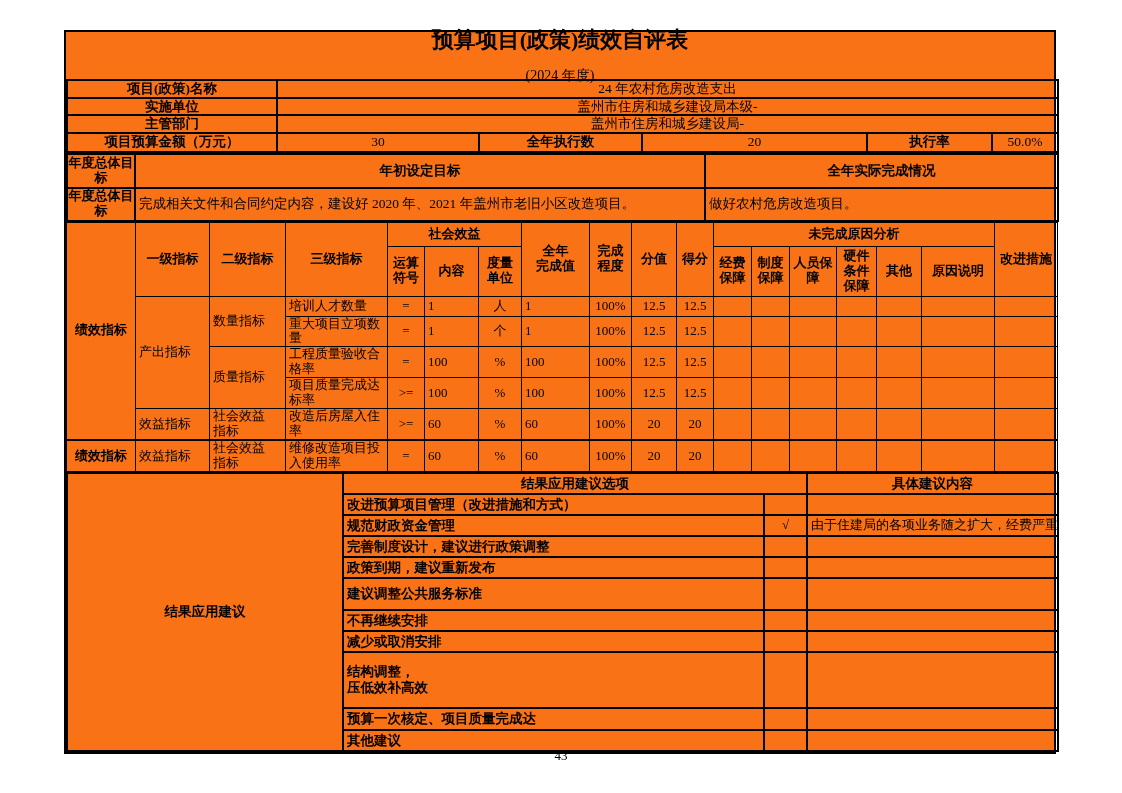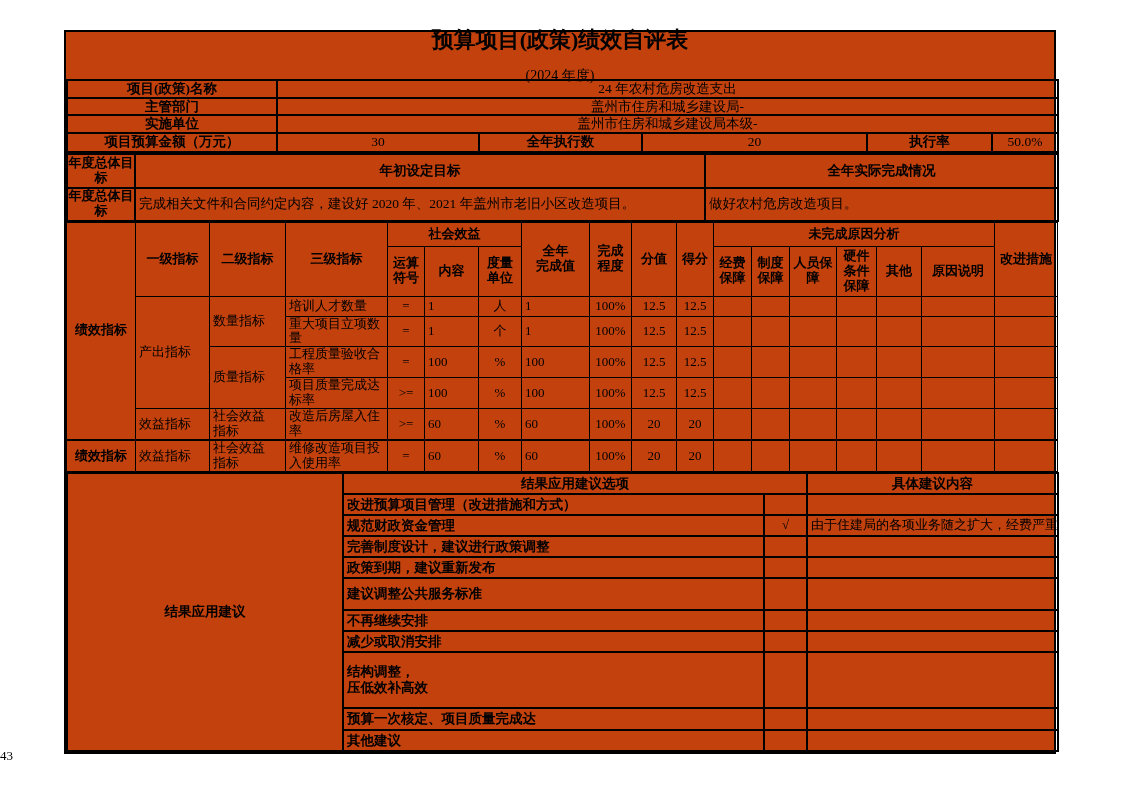--- a/index.html
+++ b/index.html
@@ -9,21 +9,21 @@
     background:#ffffff;
     font-family:"Liberation Serif","DejaVu Serif",serif;
     color:#000;
     overflow:hidden;
   }
   .sheet{
     position:absolute;
     left:64px;top:30px;
     width:992px;
     border:2px solid #000;
-    background:#c2410c;
+    background:#f97316;
     box-sizing:border-box;
   }
   .titleblock{
     height:47px;
     display:flex;flex-direction:column;align-items:center;justify-content:center;
   }
   .title{font-size:22px;font-weight:bold;line-height:1.1;}
   .subtitle{font-size:14px;margin-top:16px;line-height:1.1;}
   table{width:100%;border-collapse:collapse;table-layout:fixed;}
   td,th{
@@ -39,21 +39,21 @@
   .t2 td,.t2 th{border-width:2px;}
   .b{font-weight:bold;}
   .l{text-align:left;padding-left:3px;padding-right:2px;}
   .r{text-align:right;padding-right:2px;}
   .pre{white-space:pre-line;}
   .nw{white-space:nowrap;}
   .fs14{font-size:13.5px;}
   .th2{border-top-width:2px !important;}
   .pagenum{
     position:absolute;left:0;top:748px;width:100%;
-    text-align:left;font-size:13px;
+    text-align:center;font-size:13px;
   }
 </style>
 </head>
 <body>
 
 <div class="page">
   <div class="sheet">
 
     <div class="titleblock">
       <div class="title">预算项目(政策)绩效自评表</div>
@@ -68,26 +68,26 @@
           <col style="width:225px">
           <col style="width:125px">
           <col style="width:66px">
         </colgroup>
       <tbody>
           <tr style="height:17px">
         <td class="b fs14">项目(政策)名称</td>
         <td class="fs14" colspan="5">24 年农村危房改造支出</td>
       </tr>
       <tr style="height:17px">
+        <td class="b fs14">实施单位</td>
+        <td class="fs14" colspan="5">盖州市住房和城乡建设局本级-</td>
+      </tr>
+      <tr style="height:17px">
         <td class="b fs14">主管部门</td>
         <td class="fs14" colspan="5">盖州市住房和城乡建设局-</td>
-      </tr>
-      <tr style="height:17px">
-        <td class="b fs14">实施单位</td>
-        <td class="fs14" colspan="5">盖州市住房和城乡建设局本级-</td>
       </tr>
       <tr style="height:19px">
         <td class="b fs14">项目预算金额（万元）</td>
         <td class="fs14">30</td>
         <td class="b fs14">全年执行数</td>
         <td class="fs14">20</td>
         <td class="b fs14">执行率</td>
         <td class="fs14">50.0%</td>
       </tr>
     </tbody>

